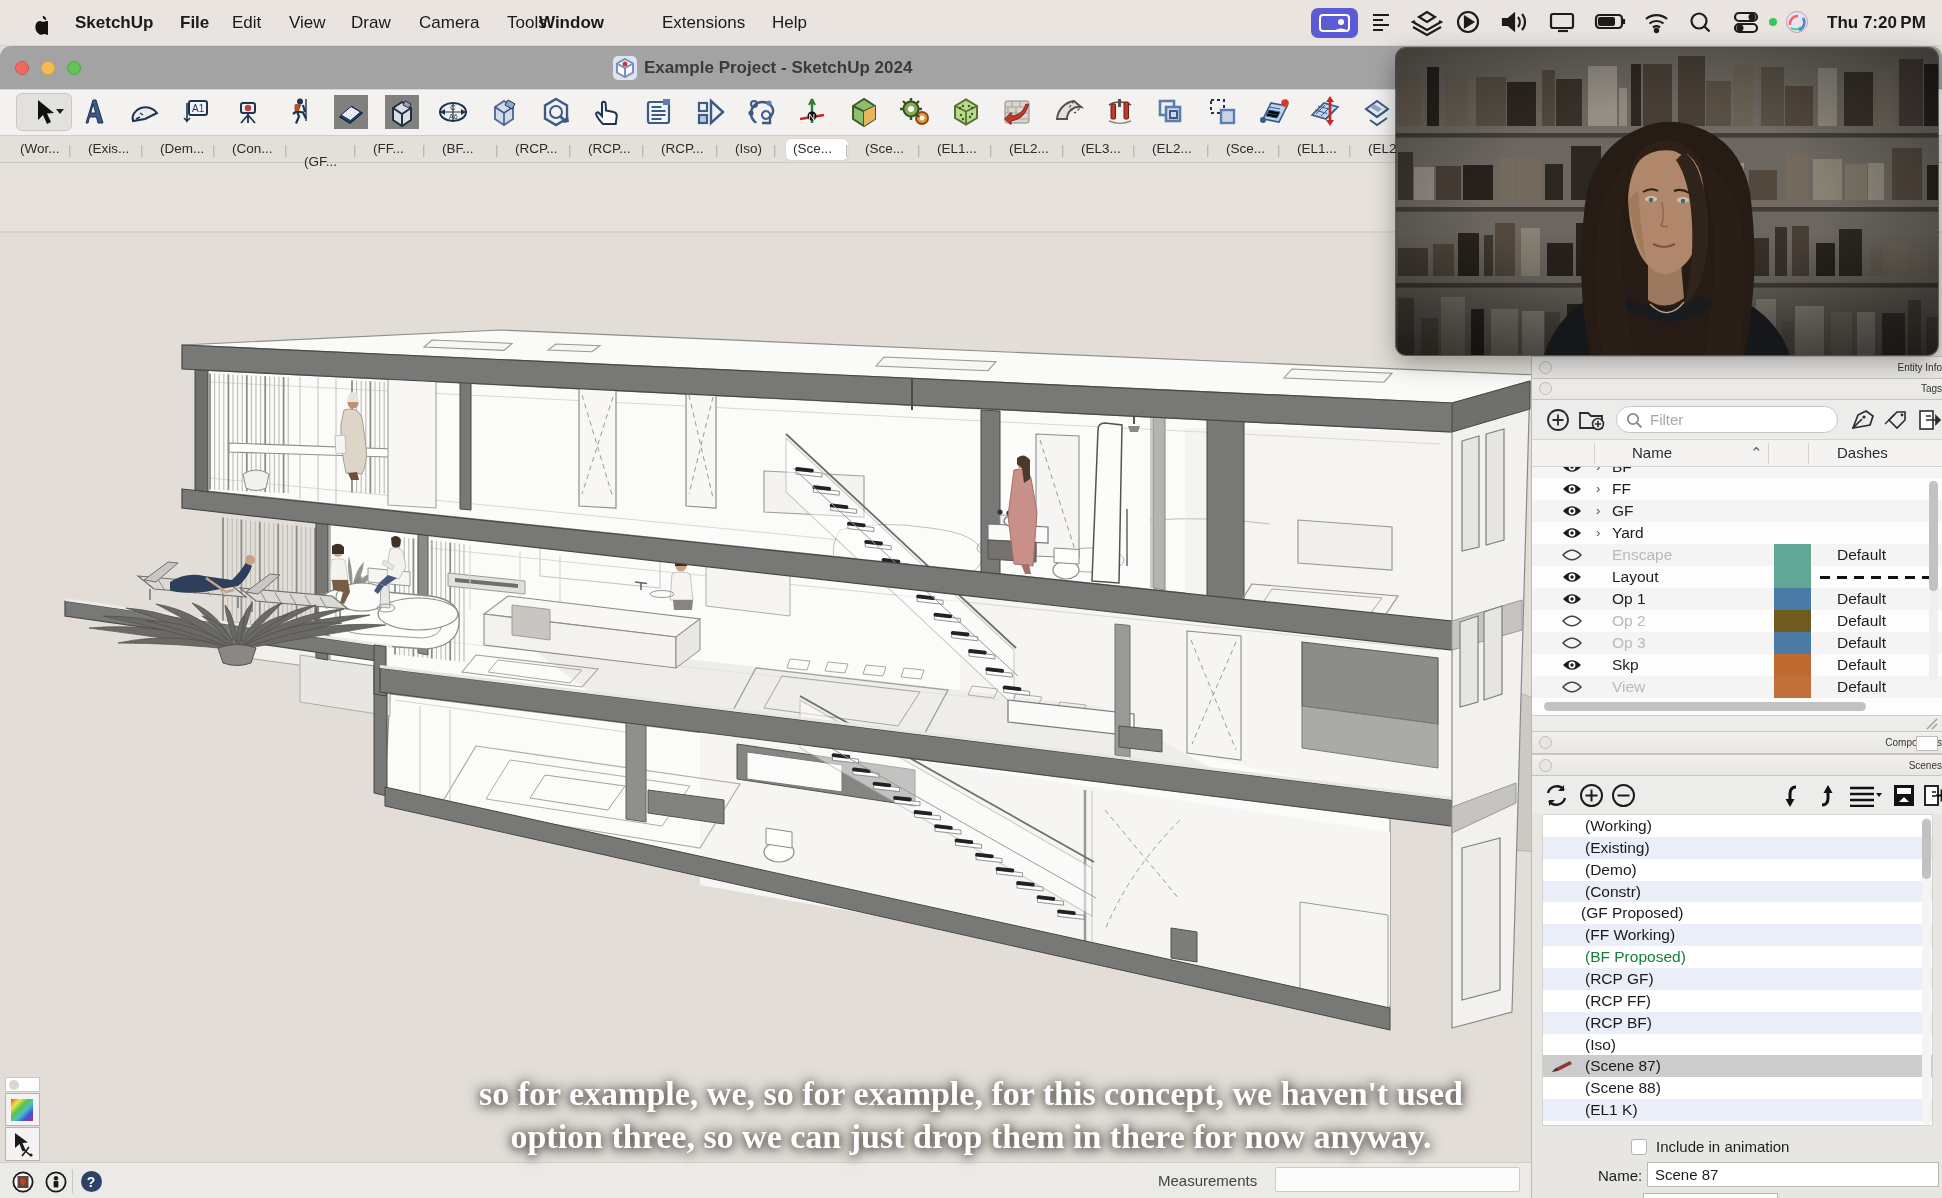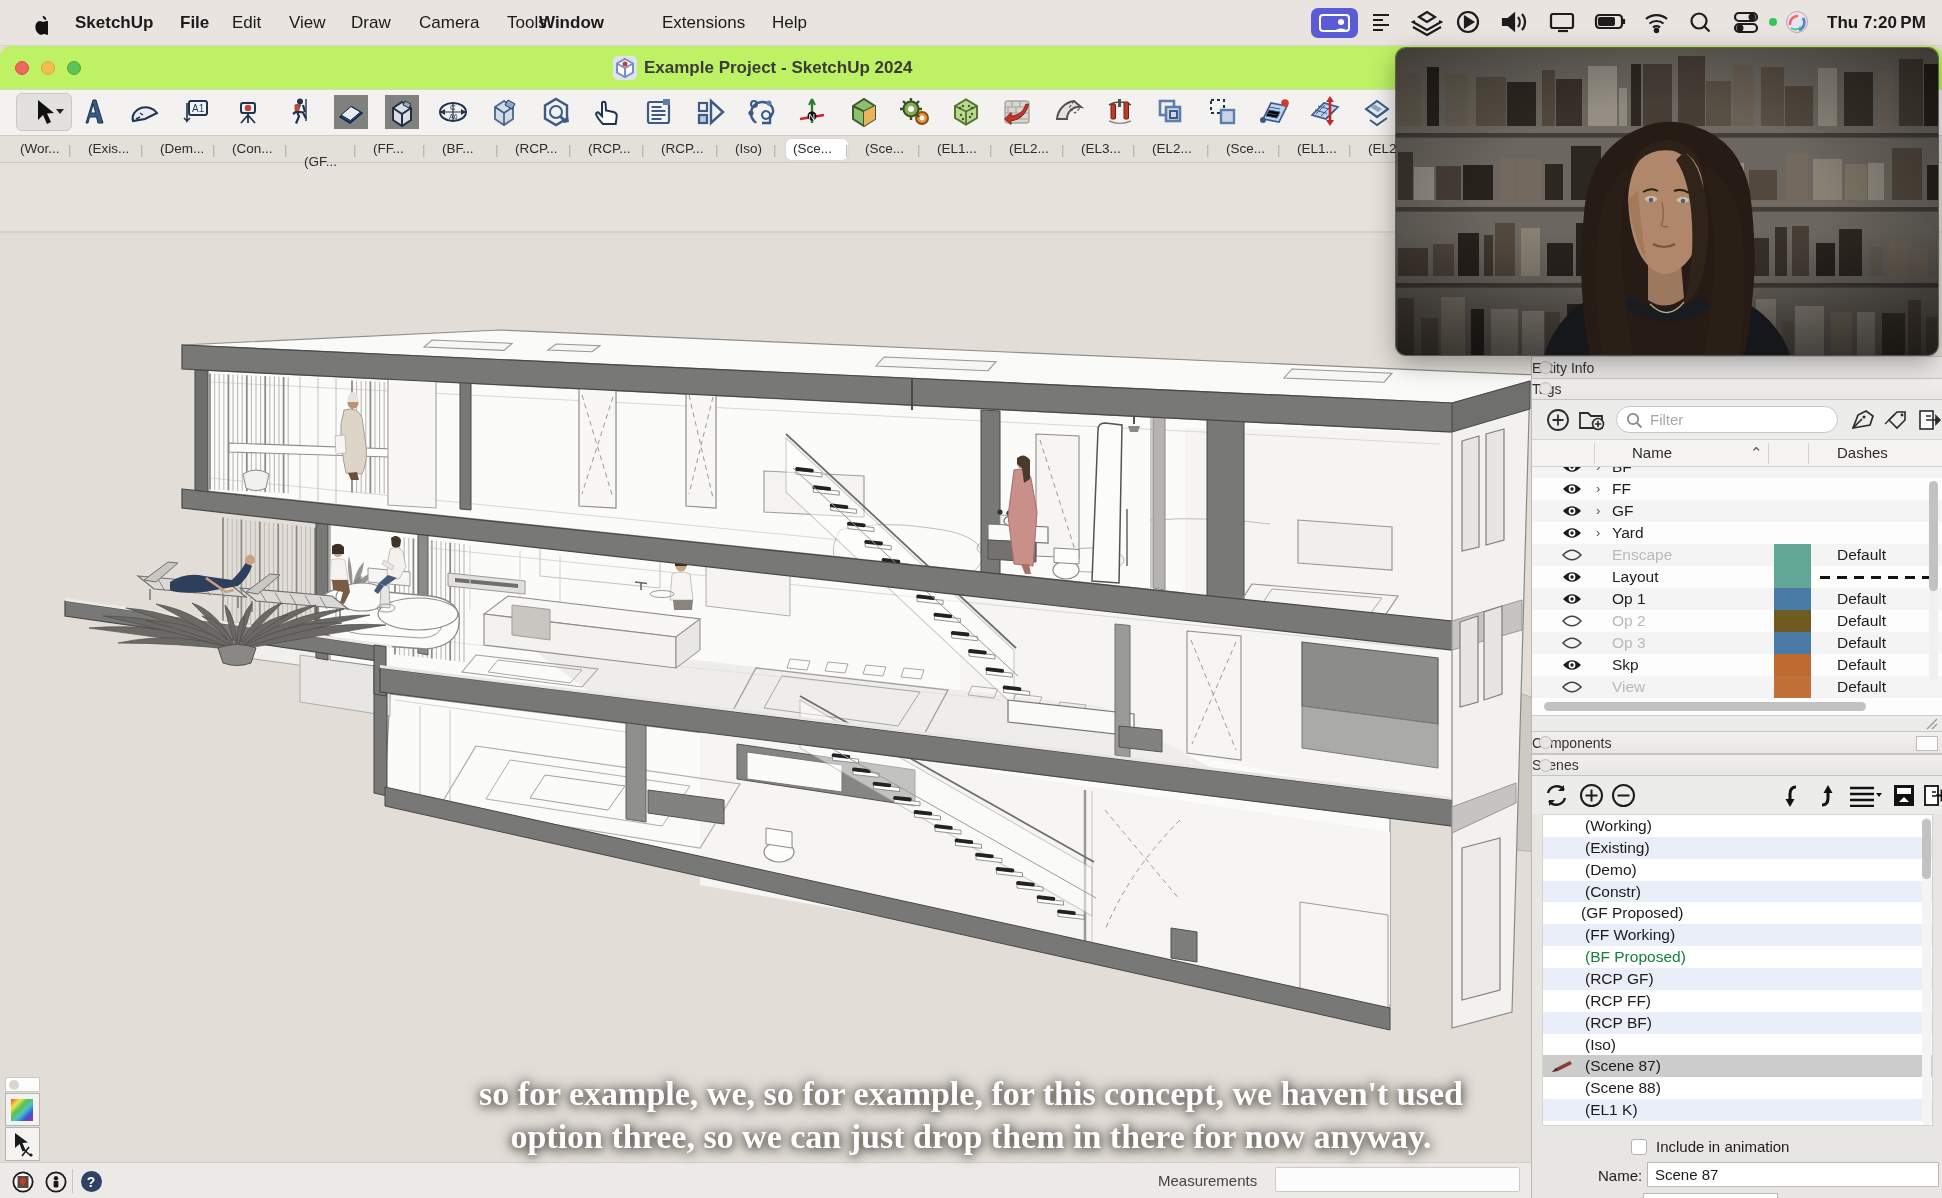--- a/index.html
+++ b/index.html
@@ -1,27 +1,27 @@
 <!DOCTYPE html>
 <html><head><meta charset="utf-8">
 <style>
 *{margin:0;padding:0;box-sizing:border-box}
 html,body{width:1942px;height:1198px;overflow:hidden;background:#e2ded7;font-family:"Liberation Sans",sans-serif;}
 .abs{position:absolute}
 #menubar{position:absolute;left:0;top:0;width:1942px;height:46px;background:#e9e4df;color:#161616;border-bottom:1px solid #d8d3cd}
 #menubar .mi{position:absolute;top:0;height:46px;line-height:46px;font-size:17px;color:#1a1a1a}
-#titlebar{position:absolute;left:0;top:46px;width:1942px;height:44px;background:#bef264;border-bottom:1px solid #d8d6d3;border-radius:11px 11px 0 0}
+#titlebar{position:absolute;left:0;top:46px;width:1942px;height:44px;background:#a3a3a3;border-bottom:1px solid #d8d6d3;border-radius:11px 11px 0 0}
 #toolbar{position:absolute;left:0;top:90px;width:1942px;height:46px;background:#f4f2f0;border-bottom:1px solid #cfccc8}
 #tabbar{position:absolute;left:0;top:136px;width:1942px;height:27px;background:#e3dfd9;border-bottom:1px solid #cbc7c1;font-size:13.5px;color:#2c2c2c}
 #viewport{position:absolute;left:0;top:163px;width:1942px;height:999px}
 #statusbar{position:absolute;left:0;top:1162px;width:1942px;height:36px;background:#eceae7;border-top:1px solid #d2cfcb}
 .tl{position:absolute;top:15px;width:14px;height:14px;border-radius:50%}
 #caption{position:absolute;left:0;top:1072px;width:1942px;text-align:center;font-family:"Liberation Serif",serif;font-weight:bold;color:#fff;font-size:34px;line-height:43px;text-shadow:0 0 14px rgba(60,56,50,.9),0 2px 8px rgba(60,56,50,.75);z-index:20}
 #panel{position:absolute;left:1531px;top:356px;width:411px;height:842px;font-size:15px;color:#1c1c1c;z-index:25;border-left:1px solid #bcb9b5;background:#e8e6e3}
-.phead{position:relative;width:100%;background:linear-gradient(#f2f0ee,#e8e6e3);border:1px solid #c8c5c1;border-left:none;border-right:none;text-align:left;font-size:14px;color:#333}
+.phead{position:relative;width:100%;background:linear-gradient(#f2f0ee,#e8e6e3);border:1px solid #c8c5c1;border-left:none;border-right:none;text-align:right;font-size:10px;color:#333}
 .pdot{position:absolute;left:7px;top:4px;width:13px;height:13px;border-radius:50%;background:#e8e6e3;border:1px solid #c0bdb9}
 .trow{position:absolute;left:0;width:100%;height:22px;line-height:22px}
 .srow{position:absolute;left:10px;width:381px;height:22px;line-height:22px}
 </style></head>
 <body>
 <div id="viewport"><svg width="1942" height="999" viewBox="0 163 1942 999">
       <rect x="0" y="163" width="1942" height="999" fill="#e2ded7"></rect>
       <rect x="0" y="163" width="1942" height="69" fill="#e6e2db"></rect>
       <line x1="0" y1="232" x2="1942" y2="232" stroke="#d2cec7" stroke-width="1.5"></line>
       <polygon points="1452.0,668.0 1555.0,706.0 1632.0,858.0 1452.0,846.0" fill="#cdcac3" stroke="#b5b2ab" stroke-width="1"></polygon>

